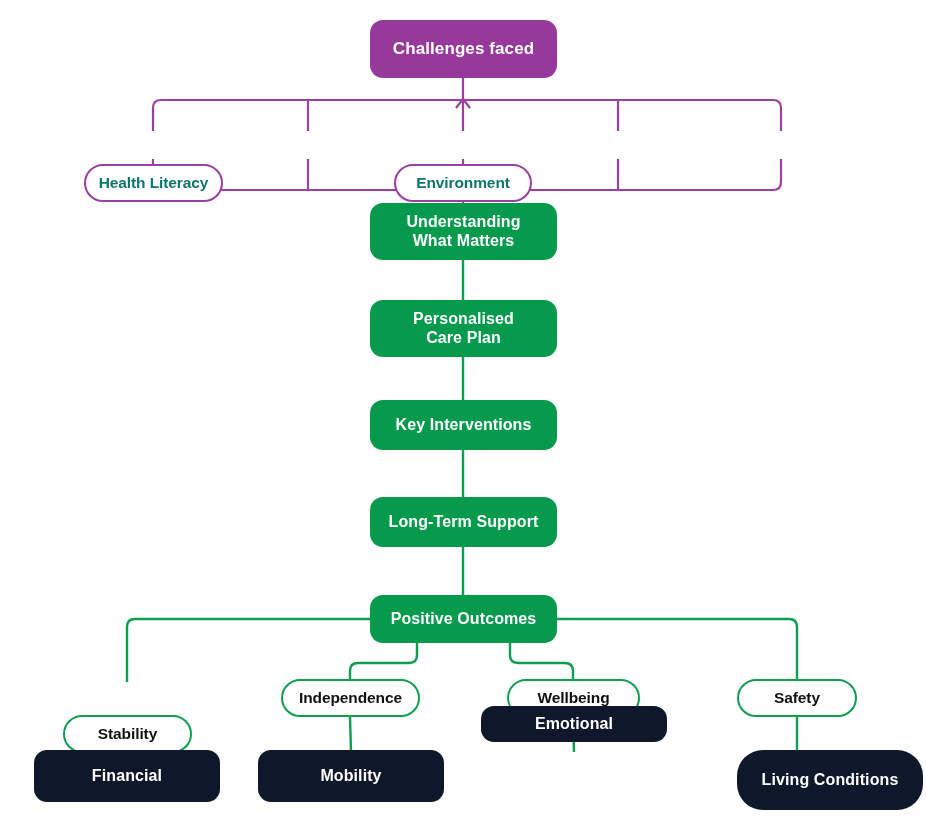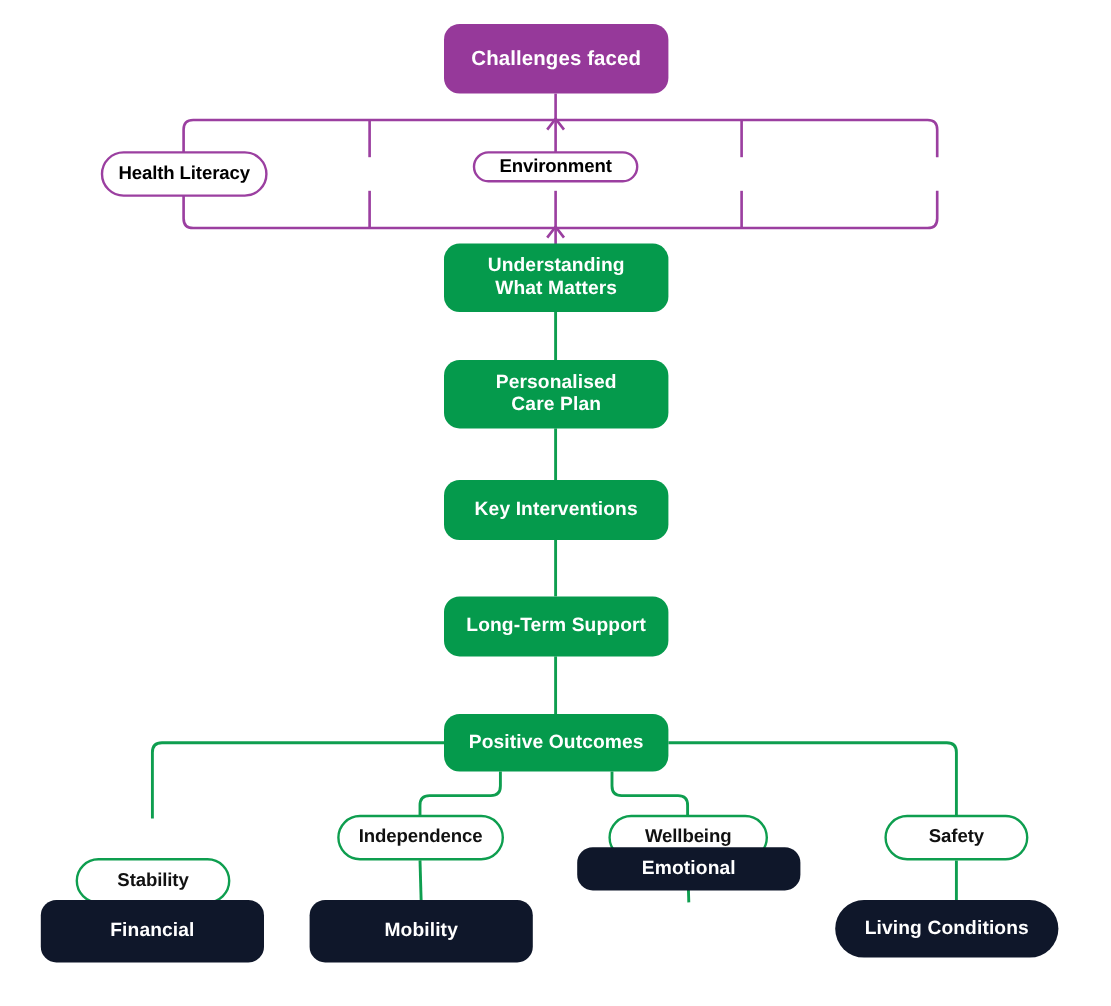--- a/index.html
+++ b/index.html
@@ -44,26 +44,27 @@
     background: #96399A;
     color: #ffffff;
     border-radius: 13px;
     font-size: 17px;
     font-weight: bold;
     letter-spacing: 0.1px;
   }
   
   .node-pill-purple {
     background: #ffffff;
-    color: #000000;
+    color: #0f766e;
     border: 2.2px solid #9B3FA0;
     border-radius: 999px;
     font-size: 15.5px;
     font-weight: bold;
     letter-spacing: -0.1px;
+    margin-top: 38px;
   }
   
   .node-stage {
     background: #059A4C;
     color: #ffffff;
     border-radius: 13px;
     font-size: 16px;
     font-weight: bold;
     letter-spacing: 0.1px;
   }
@@ -144,21 +145,21 @@
     </g>
   </svg>
 
   <div class="node node-root" id="node-root" style="left: 370px; top: 20px; width: 187px; height: 58px;">
     <span>Challenges faced</span>
   </div>
 
   <div class="node node-pill-purple" id="chal-0" style="left: 84px; top: 126px; width: 139px; height: 38px;">
     <span>Health Literacy</span>
   </div>
-  <div class="node node-pill-purple" id="chal-2" style="left: 394px; top: 126px; width: 138px; height: 26px;">
+  <div class="node node-pill-purple" id="chal-2" style="left: 394px; top: 126px; width: 138px; height: 38px;">
     <span>Environment</span>
   </div>
 
   <div class="node node-stage" id="stage-0" style="left: 370px; top: 203px; width: 187px; height: 57px;">
     <span>
       <span class="line-break">Understanding</span>
       <span class="line-break">What Matters</span>
     </span>
   </div>
 
@@ -196,17 +197,17 @@
 
   <div class="node node-leaf" id="leaf-0" style="left: 34px; top: 750px; width: 186px; height: 52px;">
     <span>Financial</span>
   </div>
   <div class="node node-leaf" id="leaf-1" style="left: 258px; top: 750px; width: 186px; height: 52px;">
     <span>Mobility</span>
   </div>
   <div class="node node-leaf" id="leaf-2" style="left: 481px; top: 706px; width: 186px; height: 36px; align-items: center;">
     <span>Emotional</span>
   </div>
-  <div class="node node-leaf" id="leaf-3" style="left: 696px; top: 750px; width: 186px; height: 48px; border-radius: 26px;">
+  <div class="node node-leaf" id="leaf-3" style="left: 737px; top: 750px; width: 186px; height: 60px; border-radius: 26px;">
     <span>Living Conditions</span>
   </div>
 
 </div>
 
 </body></html>

